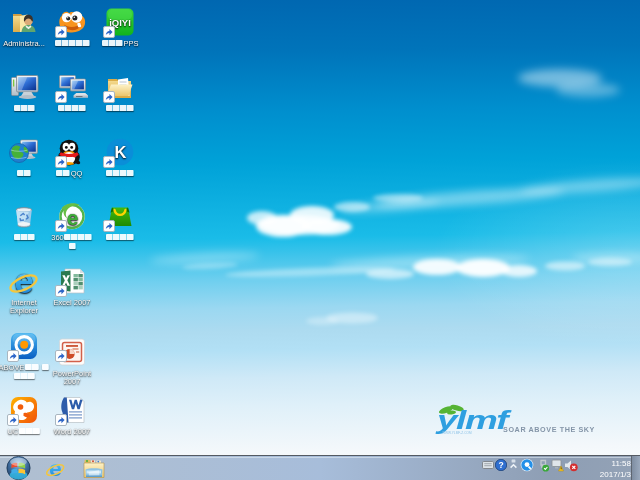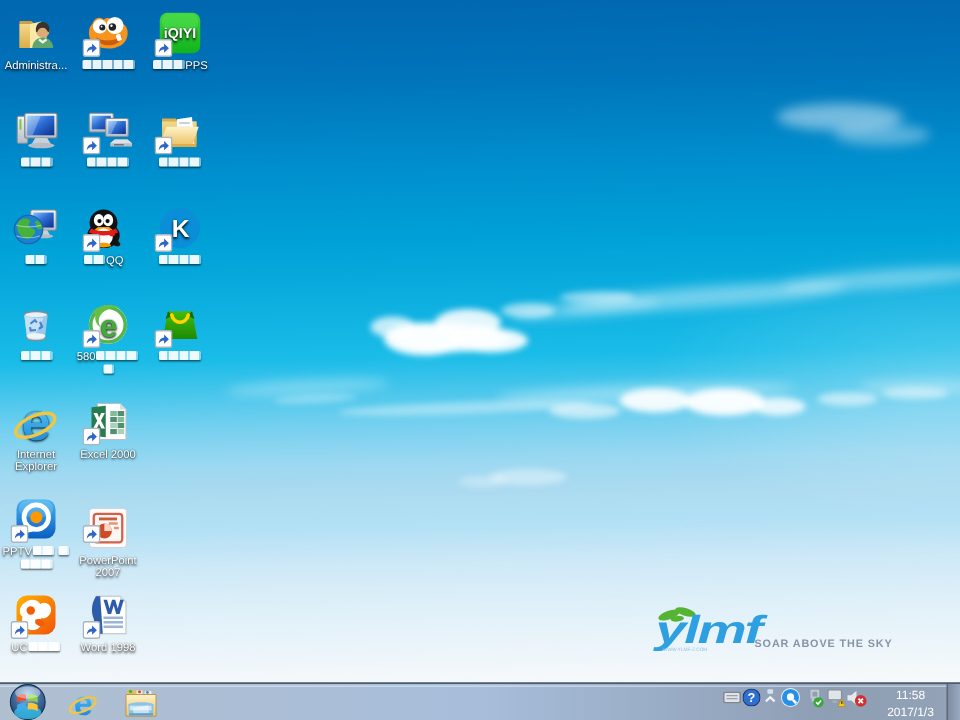--- a/index.html
+++ b/index.html
@@ -247,21 +247,21 @@
 </svg>
     <div><i class="t" style="width:21.0px"></i></div>
   </div>
 <div class="it" style="left:39px;top:200px">
     <svg width="32" height="32" viewBox="0 0 32 32">
 <circle cx="16" cy="16.5" r="12.8" fill="#fff"></circle>
 <circle cx="16" cy="16.5" r="11.5" fill="none" stroke="#54b54a" stroke-width="2.4"></circle>
 <text x="16.5" y="24.5" font-family="Liberation Sans" font-size="21" font-weight="bold" fill="#3fae39" text-anchor="middle">e</text>
 <path d="M5.5 8 C10 3 18.5 2 24 5 C18 4.5 12.5 6.8 10.5 11 C9.3 13.6 9.8 16.2 11.2 18.2 C8.6 16.8 7.2 14 7.5 11 C7.7 9.6 6.8 8.8 5.5 8 Z" fill="#67be44"></path>
 </svg>
-    <div><span>580</span><i class="t" style="width:28.0px"></i><br><i class="t" style="width:7.0px"></i></div>
+    <div><span>360</span><i class="t" style="width:28.0px"></i><br><i class="t" style="width:7.0px"></i></div>
   </div>
 <svg class="ab" style="left:55px;top:220px" width="12" height="12" viewBox="0 0 12 12">
     <rect x="0.5" y="0.5" width="11" height="11" rx="1.5" fill="#fff" stroke="#a9b6c0"></rect>
     <path d="M2.8 9.2 C3 6.6 4.3 5.2 6.4 5 L6.4 3 L9.6 6.1 L6.4 9.2 L6.4 7 C4.6 7.1 3.6 7.9 2.8 9.2 Z" fill="#2e66c8"></path>
   </svg>
 <div class="it" style="left:87px;top:200px">
     <svg width="32" height="32" viewBox="0 0 32 32">
 <path d="M8 7.5 h16 l3.5 18.5 h-23 Z" fill="url(#bagg)"></path>
 <path d="M8 7.5 l3 3 l-4.6 2.2 Z M24 7.5 l-3 3 l4.6 2.2 Z" fill="#136e02"></path>
 <path d="M10.5 10 C12 16.5 20 16.5 21.5 10" stroke="#ffd400" stroke-width="2.4" fill="none" stroke-linecap="round"></path>
@@ -287,35 +287,35 @@
       <rect x="22.4" y="9" width="4.4" height="3.4" fill="#518f6f"></rect>
 <rect x="17.5" y="13" width="4.4" height="3.4" fill="#518f6f"></rect>
       <rect x="22.4" y="13" width="4.4" height="3.4" fill="#83ba9c"></rect>
 <rect x="17.5" y="17" width="4.4" height="3.4" fill="#aacfbc"></rect>
       <rect x="22.4" y="17" width="4.4" height="3.4" fill="#518f6f"></rect>
 <rect x="17.5" y="21" width="4.4" height="3.4" fill="#518f6f"></rect>
       <rect x="22.4" y="21" width="4.4" height="3.4" fill="#aacfbc"></rect>
 <path d="M5 6.5 L14.5 5.5 L14.5 26.5 L5 25.5 Z" fill="#2a7a4f"></path>
 <path d="M6.3 10.3 l2.5 0 l1.3 3 l1.4-3 l2.4 0 l-2.6 5 l2.7 5.4 l-2.5 0 l-1.5-3.2 l-1.5 3.2 l-2.4 0 l2.7-5.2 Z" fill="#fff"></path>
 </svg>
-    <div><span>Excel 2000</span></div>
+    <div><span>Excel 2007</span></div>
   </div>
 <svg class="ab" style="left:55px;top:285px" width="12" height="12" viewBox="0 0 12 12">
     <rect x="0.5" y="0.5" width="11" height="11" rx="1.5" fill="#fff" stroke="#a9b6c0"></rect>
     <path d="M2.8 9.2 C3 6.6 4.3 5.2 6.4 5 L6.4 3 L9.6 6.1 L6.4 9.2 L6.4 7 C4.6 7.1 3.6 7.9 2.8 9.2 Z" fill="#2e66c8"></path>
   </svg>
 <div class="it" style="left:-9px;top:330px">
     <svg width="32" height="32" viewBox="0 0 32 32">
 <rect x="3" y="3" width="26" height="26" rx="6.5" fill="url(#pptvg)"></rect>
 <rect x="4.5" y="3.5" width="23" height="11" rx="5.5" fill="#fff" opacity=".16"></rect>
 <circle cx="16.2" cy="14.8" r="8.2" fill="none" stroke="#fff" stroke-width="3.1"></circle>
 <path d="M8.4 17.5 L6 25.8 L14.2 24.4 C11.4 23 9.3 20.6 8.4 17.5 Z" fill="#fff"></path>
 <circle cx="16.2" cy="14.8" r="4" fill="#ff9800"></circle>
 </svg>
-    <div><span>PPTV</span><i class="t" style="width:14.0px"></i><i style="display:inline-block;width:2px"></i><i class="t" style="width:7.0px"></i><br><i class="t" style="width:21.0px"></i></div>
+    <div><span>ABOVE</span><i class="t" style="width:14.0px"></i><i style="display:inline-block;width:2px"></i><i class="t" style="width:7.0px"></i><br><i class="t" style="width:21.0px"></i></div>
   </div>
 <svg class="ab" style="left:7px;top:350px" width="12" height="12" viewBox="0 0 12 12">
     <rect x="0.5" y="0.5" width="11" height="11" rx="1.5" fill="#fff" stroke="#a9b6c0"></rect>
     <path d="M2.8 9.2 C3 6.6 4.3 5.2 6.4 5 L6.4 3 L9.6 6.1 L6.4 9.2 L6.4 7 C4.6 7.1 3.6 7.9 2.8 9.2 Z" fill="#2e66c8"></path>
   </svg>
 <div class="it" style="left:39px;top:336px">
     <svg width="32" height="32" viewBox="0 0 32 32">
 <rect x="3.5" y="3" width="25" height="26" rx="2.5" fill="#fdfcfb" stroke="#cfd4d8" stroke-width=".8"></rect>
 <rect x="6.5" y="6.5" width="19" height="19" rx="2" fill="#fdf6f2" stroke="#d2604a" stroke-width="1.5"></rect>
 <circle cx="13.6" cy="18" r="5" fill="#cd4c28"></circle>
@@ -346,21 +346,21 @@
 <div class="it" style="left:39px;top:394px">
     <svg width="32" height="32" viewBox="0 0 32 32">
 <path d="M8 3.5 h16 l4 4 v21 H8 Z" fill="#fff" stroke="#b8c0c6" stroke-width=".7"></path>
 <path d="M24 3.5 l4 4 h-4 Z" fill="#d8dde1"></path>
 <path d="M8 3.5 C5 8 4.5 14 6.5 18.5 L8 28.5 L12.5 28.5 L10.8 3.5 Z" fill="#2d5caa"></path>
 <rect x="13" y="17" width="13" height="1.7" fill="#9db4d8"></rect>
 <rect x="13" y="20" width="13" height="1.7" fill="#9db4d8"></rect>
 <rect x="13" y="23" width="13" height="1.7" fill="#9db4d8"></rect>
 <path d="M13 5.8 l2.4 0 l1.6 5.8 l1.7-5.8 l2.1 0 l1.7 5.8 l1.6-5.8 l2.4 0 l-2.8 9.5 l-2.2 0 l-1.7-5.7 l-1.7 5.7 l-2.2 0 Z" fill="#2d5caa"></path>
 </svg>
-    <div><span>Word 1998</span></div>
+    <div><span>Word 2007</span></div>
   </div>
 <svg class="ab" style="left:55px;top:414px" width="12" height="12" viewBox="0 0 12 12">
     <rect x="0.5" y="0.5" width="11" height="11" rx="1.5" fill="#fff" stroke="#a9b6c0"></rect>
     <path d="M2.8 9.2 C3 6.6 4.3 5.2 6.4 5 L6.4 3 L9.6 6.1 L6.4 9.2 L6.4 7 C4.6 7.1 3.6 7.9 2.8 9.2 Z" fill="#2e66c8"></path>
   </svg>
 <svg width="175" height="40" viewBox="0 0 175 40" style="position:absolute;left:433px;top:402px">
 <g fill="#56b434">
  <ellipse cx="13" cy="8" rx="7.5" ry="2.9" transform="rotate(-20 13 8)"></ellipse>
  <ellipse cx="24" cy="6" rx="7" ry="2.6" transform="rotate(16 24 6)"></ellipse>
  <ellipse cx="18.5" cy="10.5" rx="4.5" ry="1.9" transform="rotate(-6 18.5 10.5)"></ellipse>
@@ -431,12 +431,12 @@
  <rect x="1" y="1" width="9" height="6.5" rx="1" fill="#dfe5ea" stroke="#8a9096" stroke-width=".8"></rect>
  <rect x="4" y="8" width="3" height="1.5" fill="#aab2b9"></rect>
  <path d="M7.5 12 L10 7 L12.5 12 Z" fill="#f5c426" stroke="#b78c0a" stroke-width=".5"></path>
  <rect x="9.7" y="8.5" width=".9" height="1.8" fill="#5a4503"></rect>
 </svg>
 <svg width="14" height="13" viewBox="0 0 14 13" style="position:absolute;left:564px;top:459px">
  <path d="M1 4.5 h2.5 L7 1.5 V11 L3.5 8 H1 Z" fill="#e4e9ed"></path>
  <circle cx="9.8" cy="8.3" r="3.9" fill="#d32f2f"></circle>
  <path d="M8.3 6.8 L11.3 9.8 M11.3 6.8 L8.3 9.8" stroke="#fff" stroke-width="1.2"></path>
 </svg>
-<div style="position:absolute;left:583px;top:457.5px;width:48px;text-align:center;color:#fff;font-size:8px;line-height:11px">11:58<br>2017/1/3</div>
+<div style="position:absolute;left:583px;top:457.5px;width:48px;text-align:right;color:#fff;font-size:8px;line-height:11px">11:58<br>2017/1/3</div>
 </body></html>

